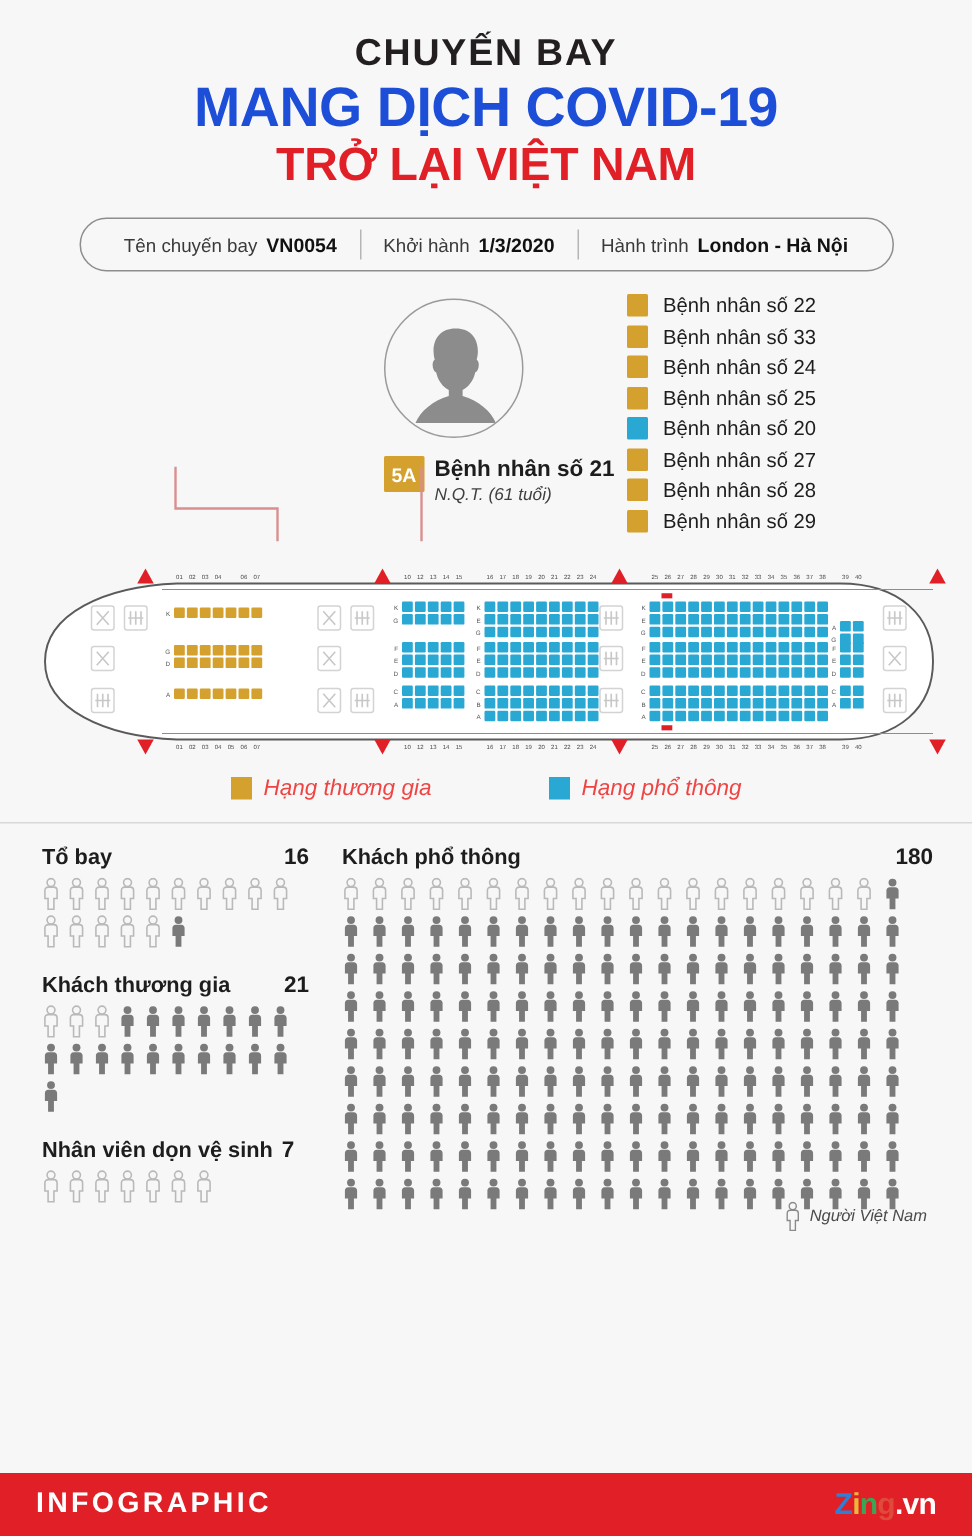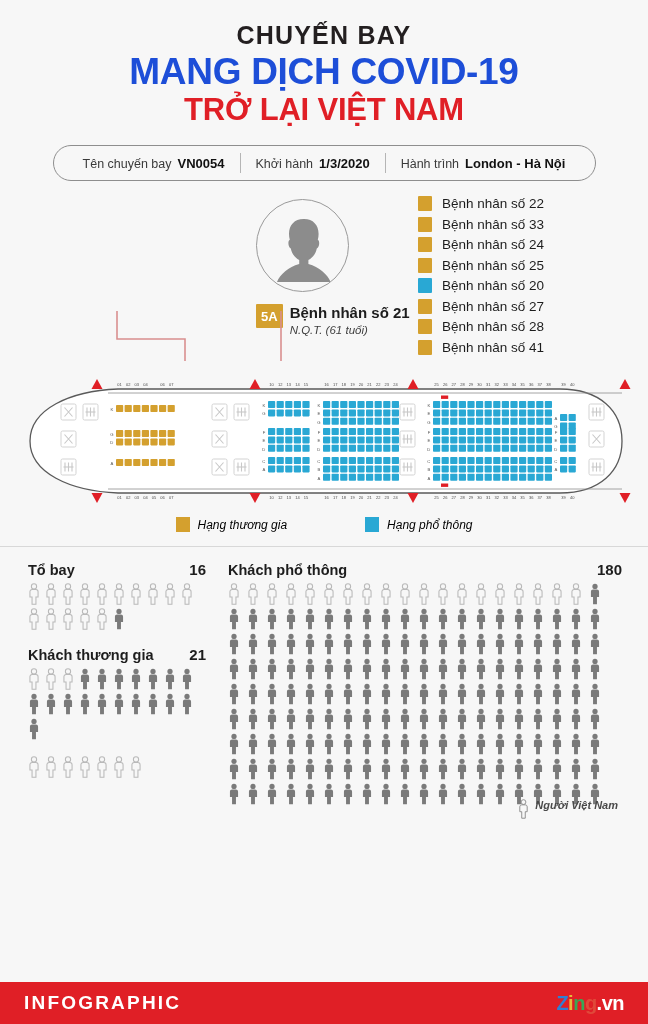--- a/index.html
+++ b/index.html
@@ -73,42 +73,42 @@
   .seatmap-wrap { position: relative; height: 140px; margin-top: 2px; }
   .seatmap { position: absolute; left: 0; top: 0; }
 
   
   .class-legend {
     display: flex; justify-content: center; gap: 78px;
     margin-top: 6px; align-items: center;
   }
   .cl-item { display: flex; align-items: center; gap: 8px; }
   .cl-sw { width: 14px; height: 15px; }
-  .cl-tx { font-size: 12px; font-style: italic; color: #000000; }
+  .cl-tx { font-size: 15px; font-style: italic; color: #ef4444; }
 
   .divider { width: 100%; height: 1px; background: #d8d8d8; margin-top: 14px; }
 
   
   .stats { display: flex; padding: 14px 26px 0 28px; gap: 22px; }
   .col-left { width: 178px; flex: none; }
   .col-right { flex: 1; position: relative; }
   .stat-head {
     display: flex; justify-content: space-between; align-items: baseline;
     margin-bottom: 5px;
   }
   .stat-title { font-size: 14.5px; font-weight: 700; color: #1d1d1d; }
   .stat-num { font-size: 15px; font-weight: 700; color: #1d1d1d; }
   .stat-head.inline { justify-content: flex-start; gap: 6px; }
   .people { display: flex; flex-wrap: wrap; }
   .person { display: block; }
   .grp { margin-bottom: 16px; }
 
   .vn-legend {
     position: absolute; right: 4px; bottom: 2px;
-    display: flex; gap: 6px; font-weight: bold;
+    display: flex; align-items: center; gap: 6px;
   }
   .vn-legend-tx { font-size: 11px; font-style: italic; color: #4a4a4a; }
 
   
   .footer {
     position: absolute; left: 0; bottom: 0; width: 648px; height: 42px;
     background: #e01f26; display: flex; align-items: center;
     justify-content: space-between; padding: 0 24px;
   }
   .footer-left { color: #fff; font-size: 19px; font-weight: 700; letter-spacing: 2.2px; }
@@ -185,21 +185,21 @@
         <div class="plist-row">
           <span class="pswatch" style="background: rgb(212, 160, 46);"></span>
           <span class="plist-label">Bệnh nhân số 27</span>
         </div>
         <div class="plist-row">
           <span class="pswatch" style="background: rgb(212, 160, 46);"></span>
           <span class="plist-label">Bệnh nhân số 28</span>
         </div>
         <div class="plist-row">
           <span class="pswatch" style="background: rgb(212, 160, 46);"></span>
-          <span class="plist-label">Bệnh nhân số 41</span>
+          <span class="plist-label">Bệnh nhân số 29</span>
         </div>
       </div>
   </div>
 
   <div class="seatmap-wrap">
     <svg class="leader" width="648" height="50" style="left:0; top:-60px;">
       <path d="M117 0 L117 28 L185 28 L185 50" stroke="#d98f8f" stroke-width="1.6" fill="none"></path>
       <path d="M281 0 L281 50" stroke="#d98f8f" stroke-width="1.6" fill="none"></path>
     </svg>
     <svg class="seatmap" width="648" height="140" viewBox="0 0 648 140" id="seatmap">
@@ -898,20 +898,24 @@
             </span>
             <span style="display: inline-block; width: 17px;">
               <svg width="12" height="22" viewBox="0 0 14 26" class="person">
                 <circle cx="7" cy="4" r="3.1" fill="#7a7a7a"></circle>
                 <path d="M2.2 10.2c0-1.6 1.1-2.6 2.6-2.6h4.4c1.5 0 2.6 1 2.6 2.6v6.3H9.3V25H4.7v-8.5H2.2z" fill="#7a7a7a"></path>
               </svg>
             </span>
           </div>
         </div>
         <div class="grp">
+          <div class="stat-head inline">
+            <span class="stat-title">Nhân viên dọn vệ sinh</span>
+            <span class="stat-num">7</span>
+          </div>
           <div class="people" style="width: 170px; row-gap: 3px;">
             <span style="display: inline-block; width: 17px;">
               <svg width="12" height="22" viewBox="0 0 14 26" class="person">
                 <circle cx="7" cy="4" r="3.1" fill="none" stroke="#b9b9b9" stroke-width="1.25"></circle>
                 <path d="M2.2 10.2c0-1.6 1.1-2.6 2.6-2.6h4.4c1.5 0 2.6 1 2.6 2.6v6.3H9.3V25H4.7v-8.5H2.2z" fill="none" stroke="#b9b9b9" stroke-width="1.25"></path>
               </svg>
             </span>
             <span style="display: inline-block; width: 17px;">
               <svg width="12" height="22" viewBox="0 0 14 26" class="person">
                 <circle cx="7" cy="4" r="3.1" fill="none" stroke="#b9b9b9" stroke-width="1.25"></circle>

